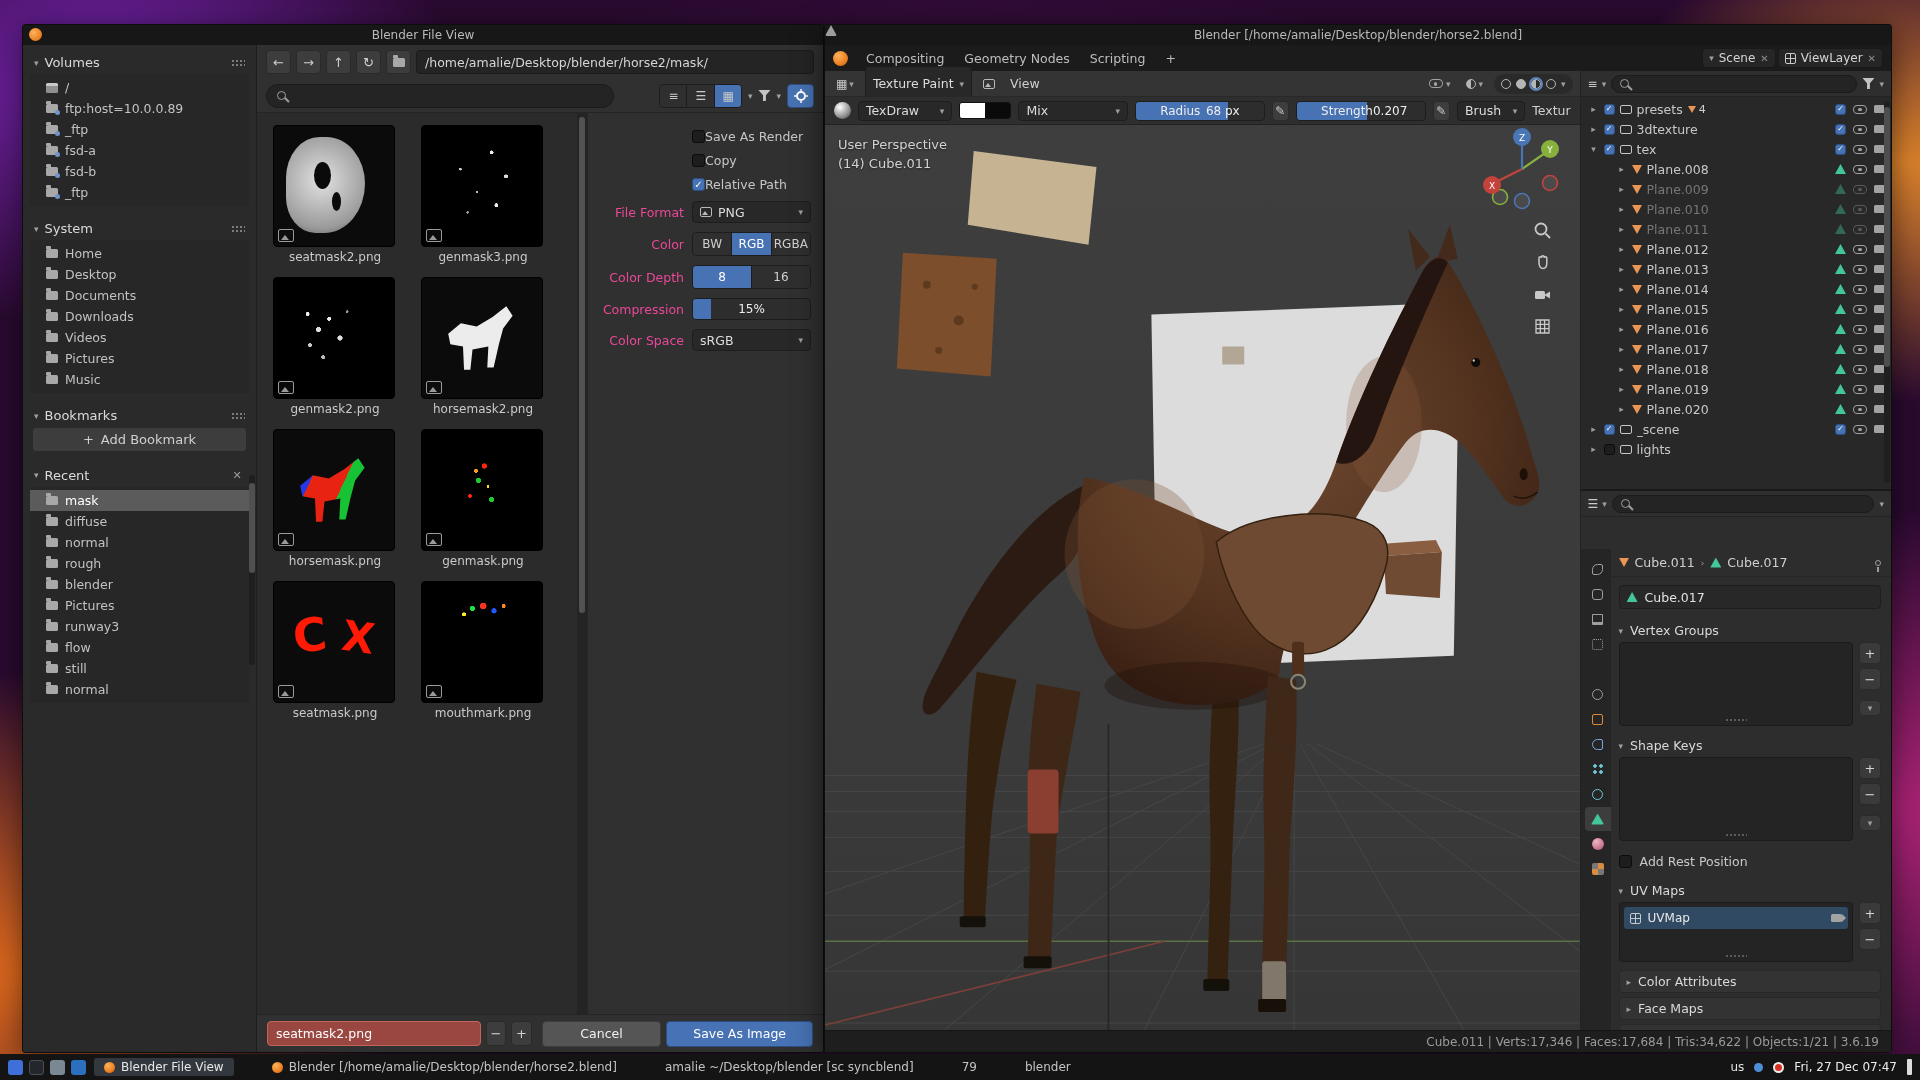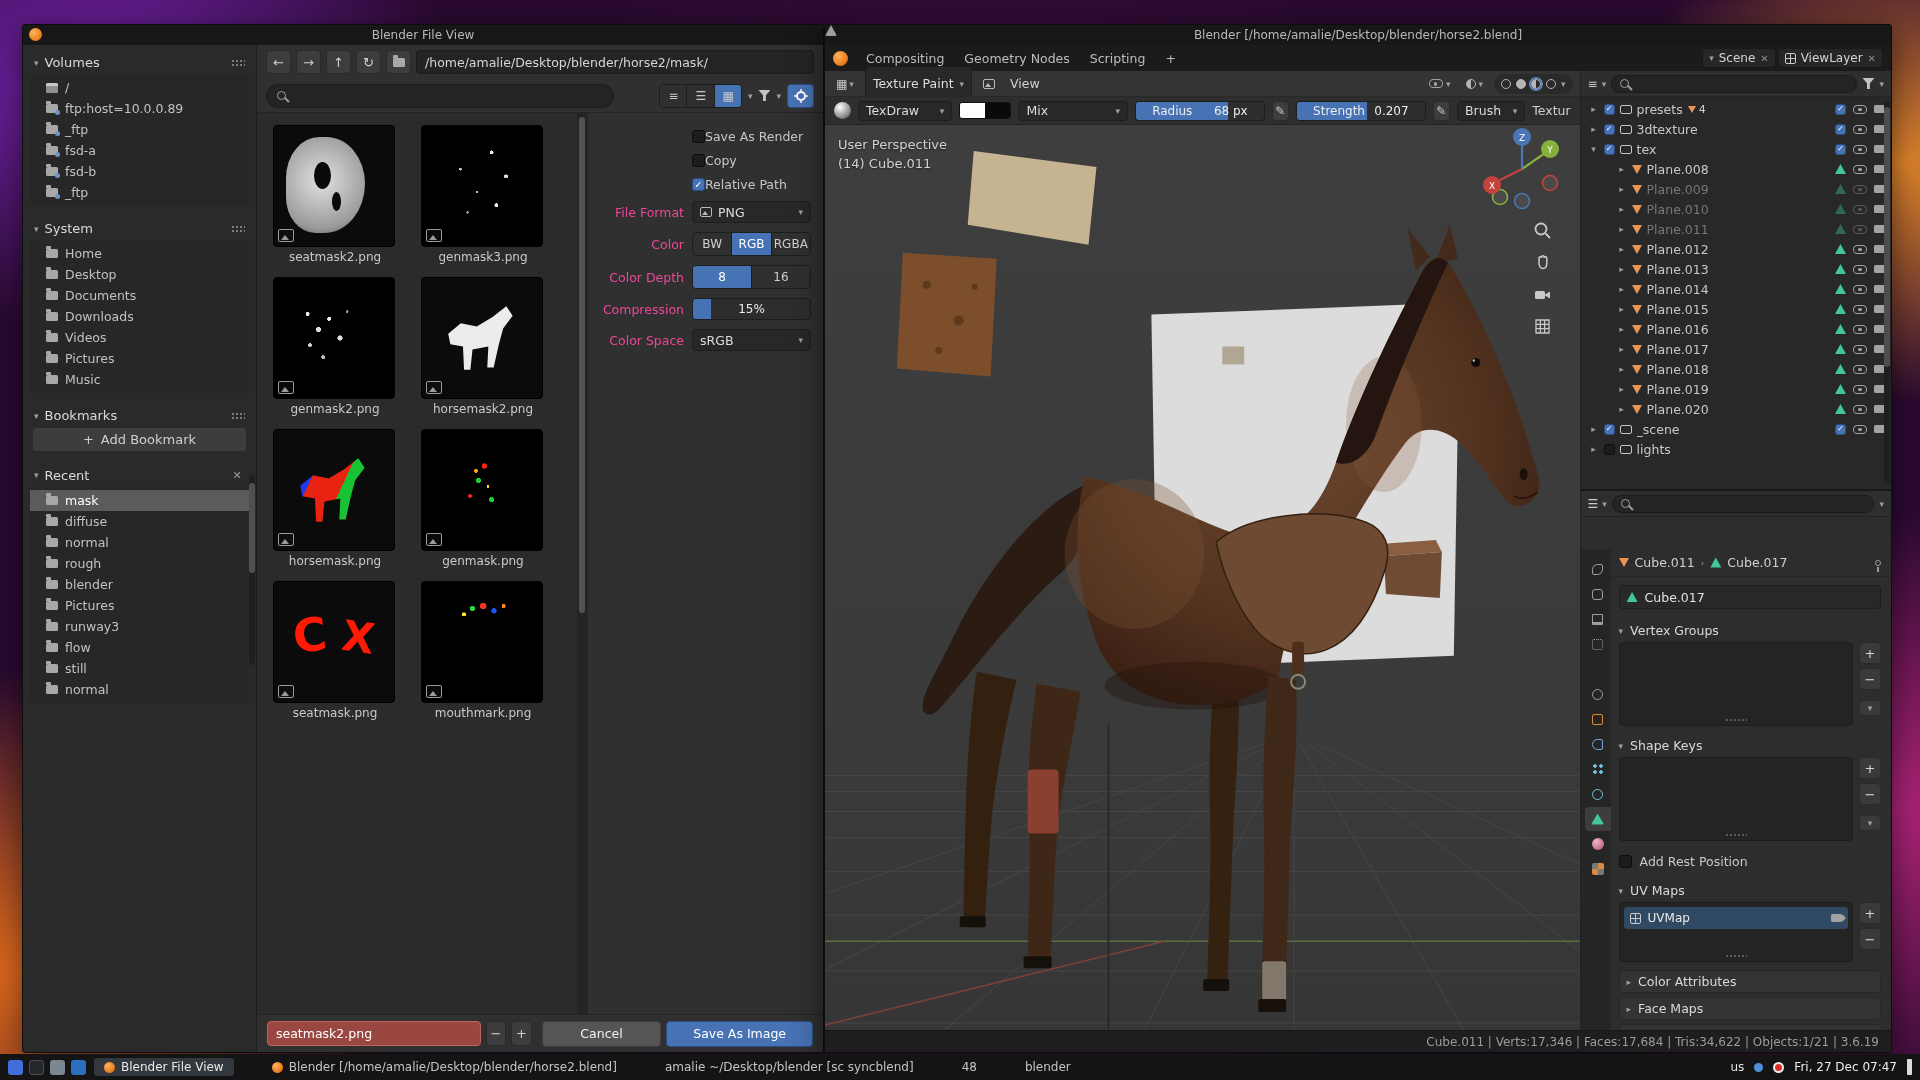--- a/index.html
+++ b/index.html
@@ -23,21 +23,21 @@
   .dd{height:22px;background:#282828;border:1px solid #1d1d1d;border-radius:4px;display:flex;align-items:center;gap:6px;padding:0 7px;color:#dcdcdc;font-size:12.5px;}
   .dd .car{margin-left:auto;font-size:9px;color:#9f9f9f;}
   .car{font-size:9px;color:#9f9f9f;}
   .field-input{background:#242424;border:1px solid #1b1b1b;border-radius:4px;color:#d5d5d5;font-size:12.5px;padding:0 8px;height:24px;outline:none;}
   .cb{width:13px;height:13px;background:#1d1d1d;border:1px solid #0b0b0b;border-radius:3px;display:inline-flex;align-items:center;justify-content:center;flex:none;}
   .cb .ck{display:none;color:#fff;font-size:10px;line-height:1;}
   .cb.on{background:var(--accent);border-color:#2c4e84;}
   .cb.on .ck{display:block;}
   .bslider{position:relative;height:22px;background:#2d2d2d;border:1px solid #1d1d1d;border-radius:4px;overflow:hidden;color:#ededed;font-size:12px;display:flex;align-items:center;}
   .bslider .fill{position:absolute;left:0;top:0;bottom:0;background:var(--accent);}
-  .bslider .txt{position:relative;z-index:1;width:100%;display:flex;justify-content:space-between;padding:0 16px;}
+  .bslider .txt{position:relative;z-index:1;width:100%;display:flex;justify-content:space-between;padding:0 24px;}
   .bslider .txt.center{justify-content:center;}
   .seg{display:flex;border:1px solid #1d1d1d;border-radius:4px;overflow:hidden;}
   .seg .sbtn{flex:1;height:22px;background:#2f2f2f;color:#cfcfcf;font-size:12px;display:flex;align-items:center;justify-content:center;border-right:1px solid #1d1d1d;}
   .seg .sbtn:last-child{border-right:none;}
   .seg .sbtn.active{background:var(--accent);color:#fff;}
   
   .i-mag{width:9px;height:9px;border:1.6px solid #9d9d9d;border-radius:50%;position:relative;flex:none;}
   .i-mag::after{content:"";position:absolute;width:6px;height:1.6px;background:#9d9d9d;transform:rotate(45deg);right:-5px;bottom:-2px;}
   .i-funnel{width:12px;height:11px;background:#c3c3c3;clip-path:polygon(0 0,100% 0,62% 48%,62% 100%,38% 100%,38% 48%);flex:none;}
   .i-gear{width:10px;height:10px;border-radius:50%;border:2.4px solid #fff;position:relative;flex:none;
@@ -1196,21 +1196,21 @@
           <span>Blender [/home/amalie/Desktop/blender/horse2.blend]</span>
         </span>
 
         <span class="task">
 
           <span>amalie ~/Desktop/blender [sc syncblend]</span>
         </span>
 
         <span class="task">
 
-          <span>48</span>
+          <span>79</span>
         </span>
 
         <span class="task">
 
           <span>blender</span>
         </span>
 
     </div>
     <div class="tray">
       <span class="kb">us</span>

